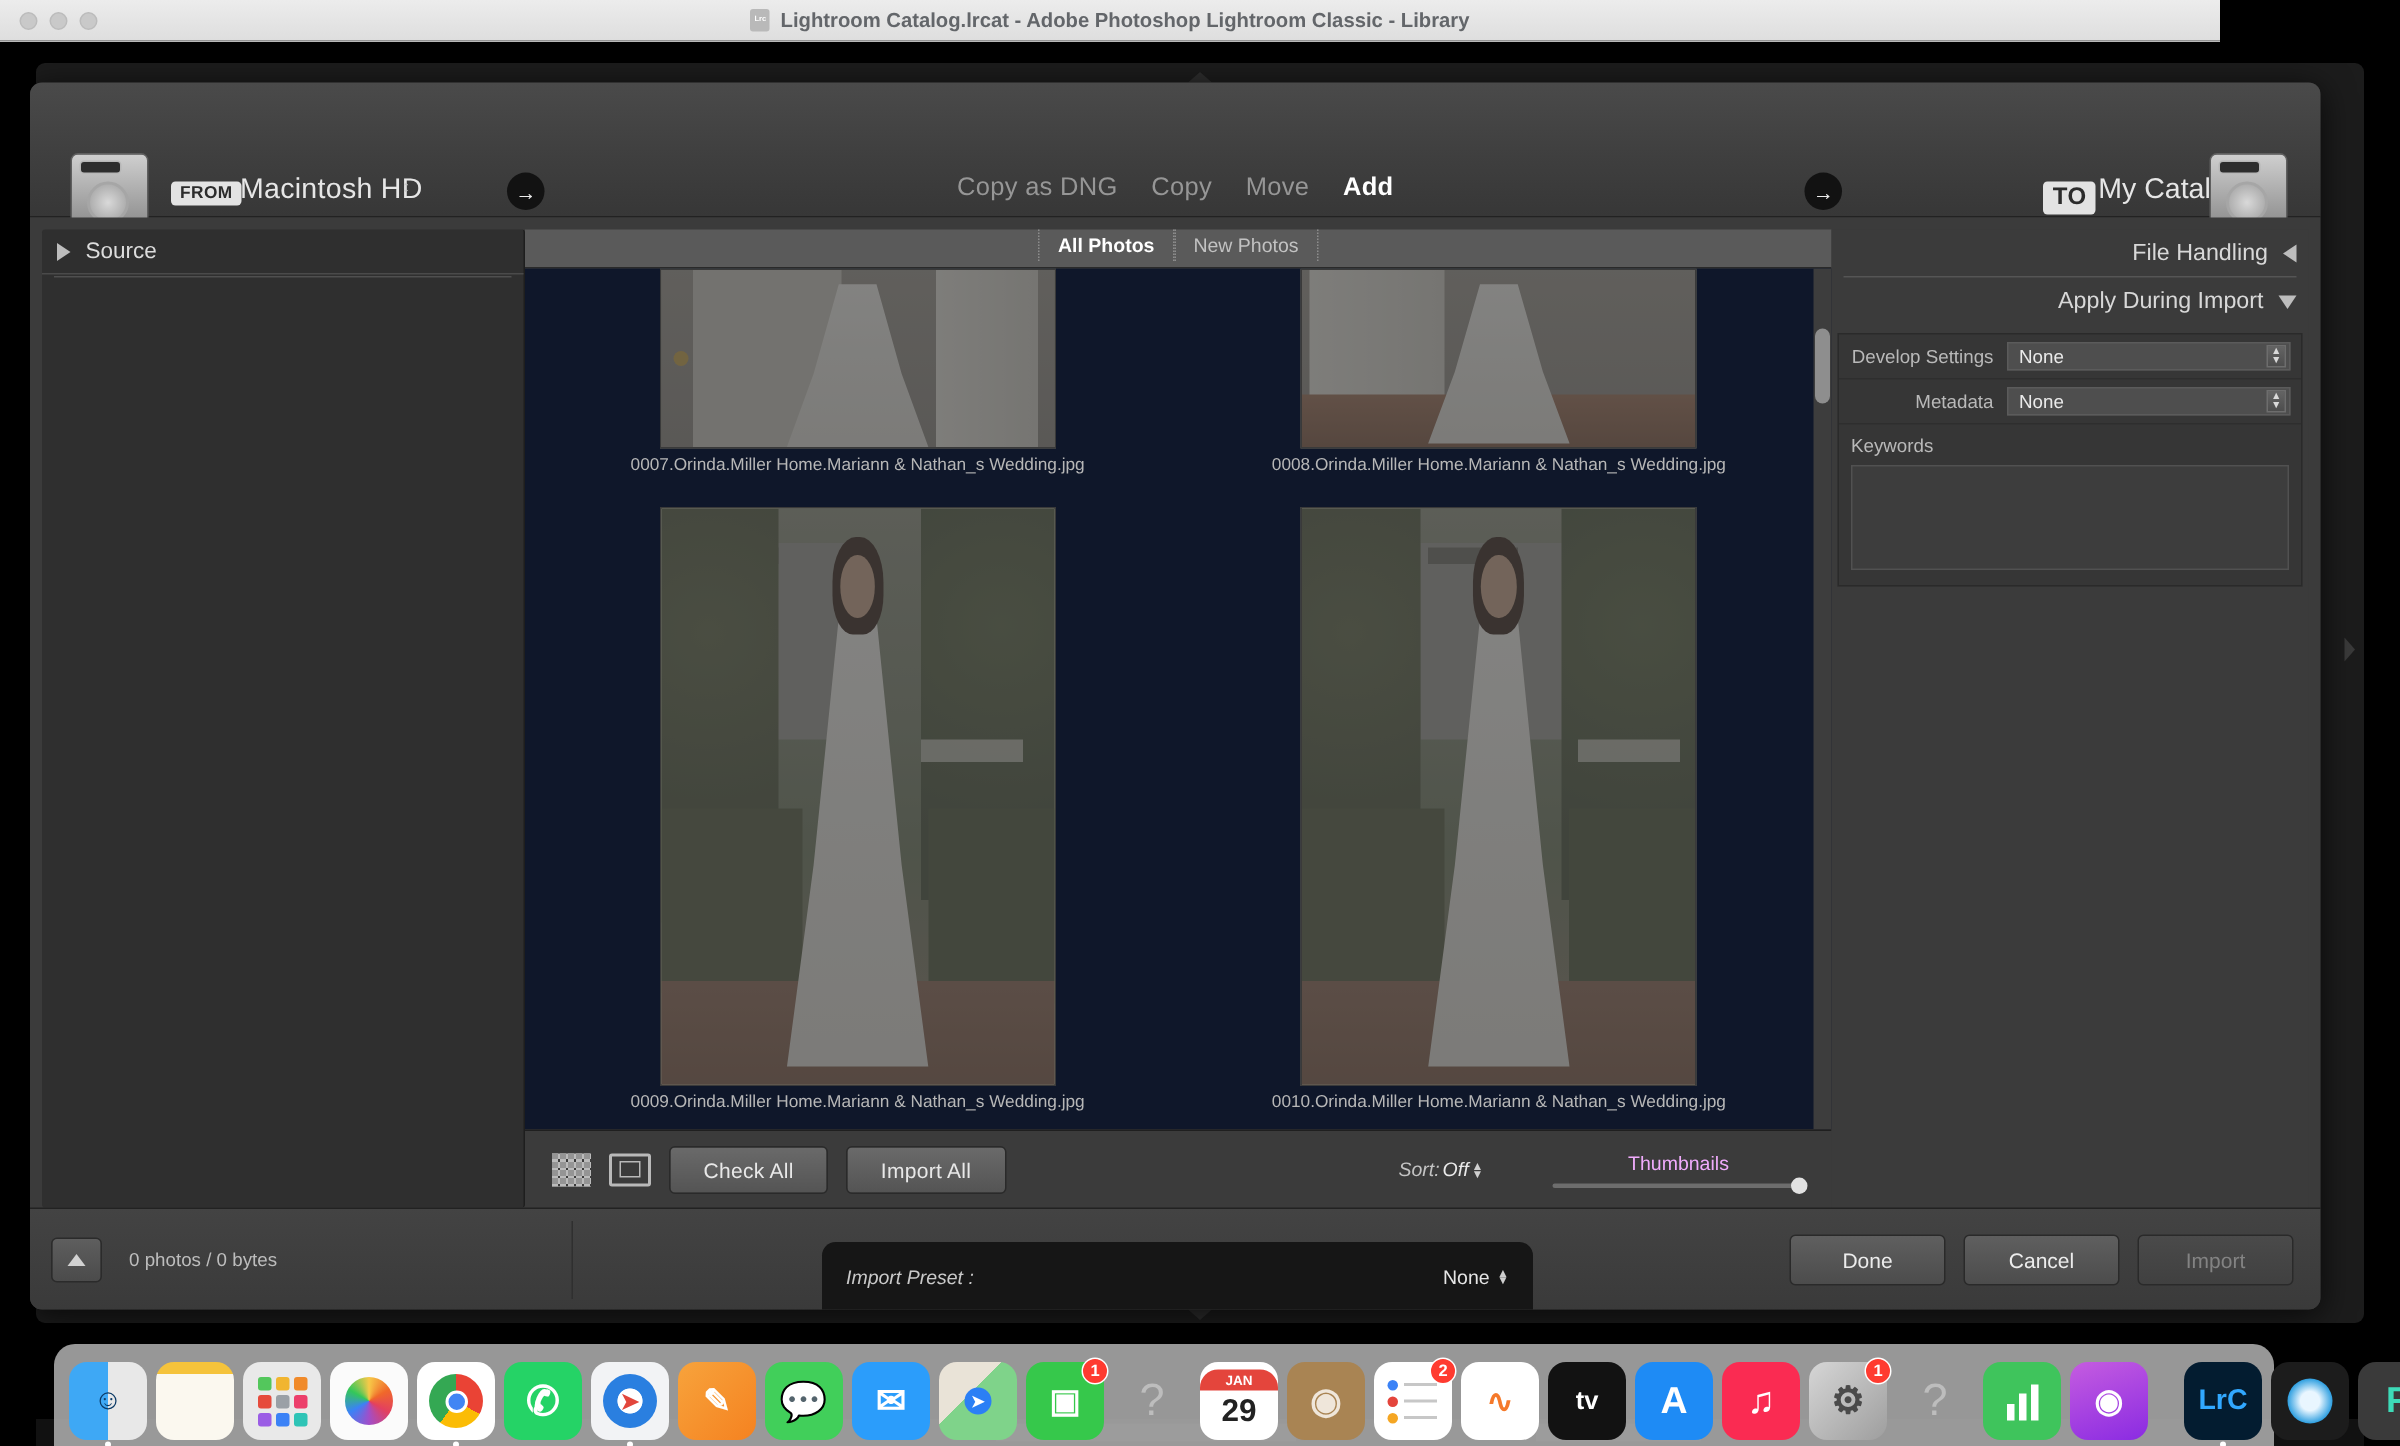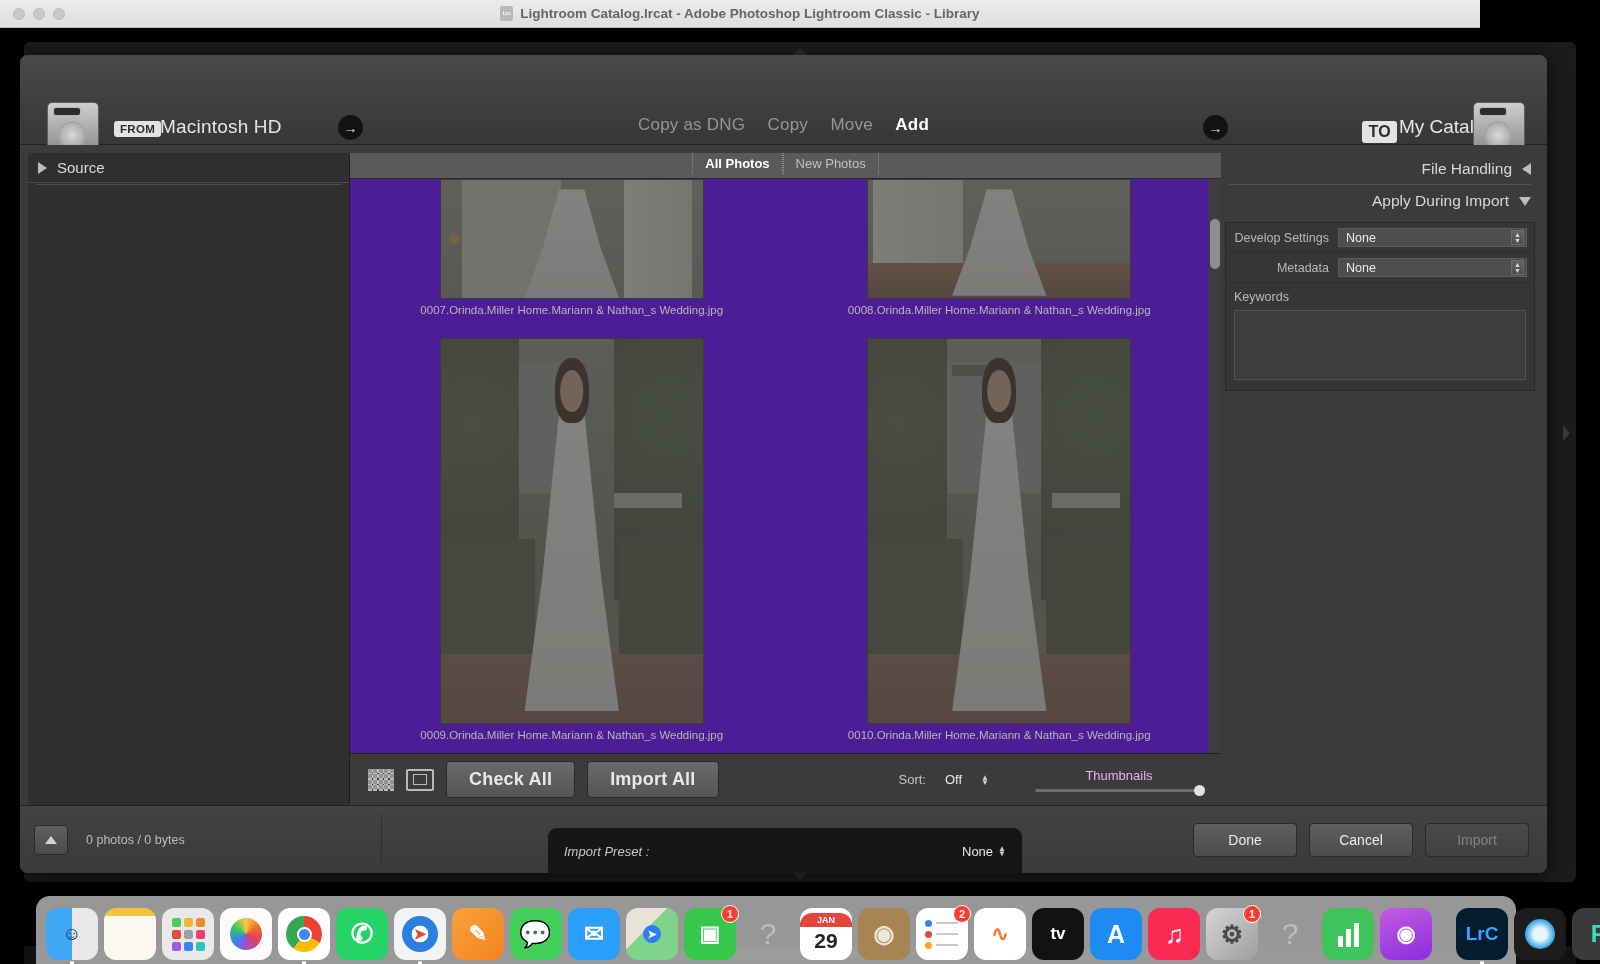--- a/index.html
+++ b/index.html
@@ -167,21 +167,21 @@
   .tabbar {
     height: 26px; background: #5a5a5a; display: flex; align-items: flex-start;
     justify-content: center; gap: 0px; border-bottom: 1px solid #2a2a2a;
   }
   .tab {
     font-size: 13px; color: #c2c2c2; padding: 3px 12px;
     border-left: 1px dotted #8d8d8d; border-right: 1px dotted #8d8d8d;
   }
   .tab.active { color: #ffffff; font-weight: bold; }
   .grid-area {
-    flex: 1; background: #4c1d95; position: relative; overflow: hidden;
+    flex: 1; background: #0f172a; position: relative; overflow: hidden;
     display: flex; flex-wrap: wrap; align-content: flex-start;
     padding: 0 8px;
   }
   .cell { width: 50%; position: relative; }
   .thumb-wrap { display: flex; justify-content: center; }
   .photo {
     position: relative; overflow: hidden; border: 1px solid #3a3a3a;
     background: #6a6a62;
   }
   .cap {
@@ -240,24 +240,24 @@
       repeating-linear-gradient(to bottom, #c9c9c9 0 4px, transparent 4px 5.4px);
     background-blend-mode: multiply; opacity: .9;
   }
   .icon-loupe {
     width: 28px; height: 22px; border: 2px solid #b9b9b9; border-radius: 2px;
     display: flex; align-items: center; justify-content: center;
   }
   .icon-loupe i { display: block; width: 14px; height: 11px; border: 1px solid #b9b9b9; }
   .btn {
     background: linear-gradient(#6a6a6a,#545454); border: 1px solid #2a2a2a;
-    border-radius: 4px; color: #e8e8e8; font-size: 18px;
-    padding: 7px 22px; letter-spacing: .2px; font-weight: bold;
-  }
-  .sortwrap { margin-left: auto; display: flex; align-items: center; gap: 19px; font-size: 13px; color: #c3c3c3; }
+    border-radius: 4px; color: #e8e8e8; font-size: 14px;
+    padding: 7px 22px; letter-spacing: .2px;
+  }
+  .sortwrap { margin-left: auto; display: flex; align-items: center; gap: 2px; font-size: 13px; color: #c3c3c3; font-style: italic; }
   .sortval { color: #eaeaea; }
   .stepper { display: inline-flex; flex-direction: column; line-height: 5px; font-size: 8px; color: #cfcfcf; }
   .thumbs-block { width: 168px; margin-left: 34px; text-align: center; position: relative; }
   .thumbs-label { font-size: 13px; color: #f0abfc; margin-bottom: 6px; }
   .slider-track { height: 3px; background: #6d6d6d; border-radius: 2px; position: relative; }
   .slider-knob {
     position: absolute; right: -2px; top: -4px; width: 11px; height: 11px;
     border-radius: 50%; background: #e2e2e2;
   }
 

